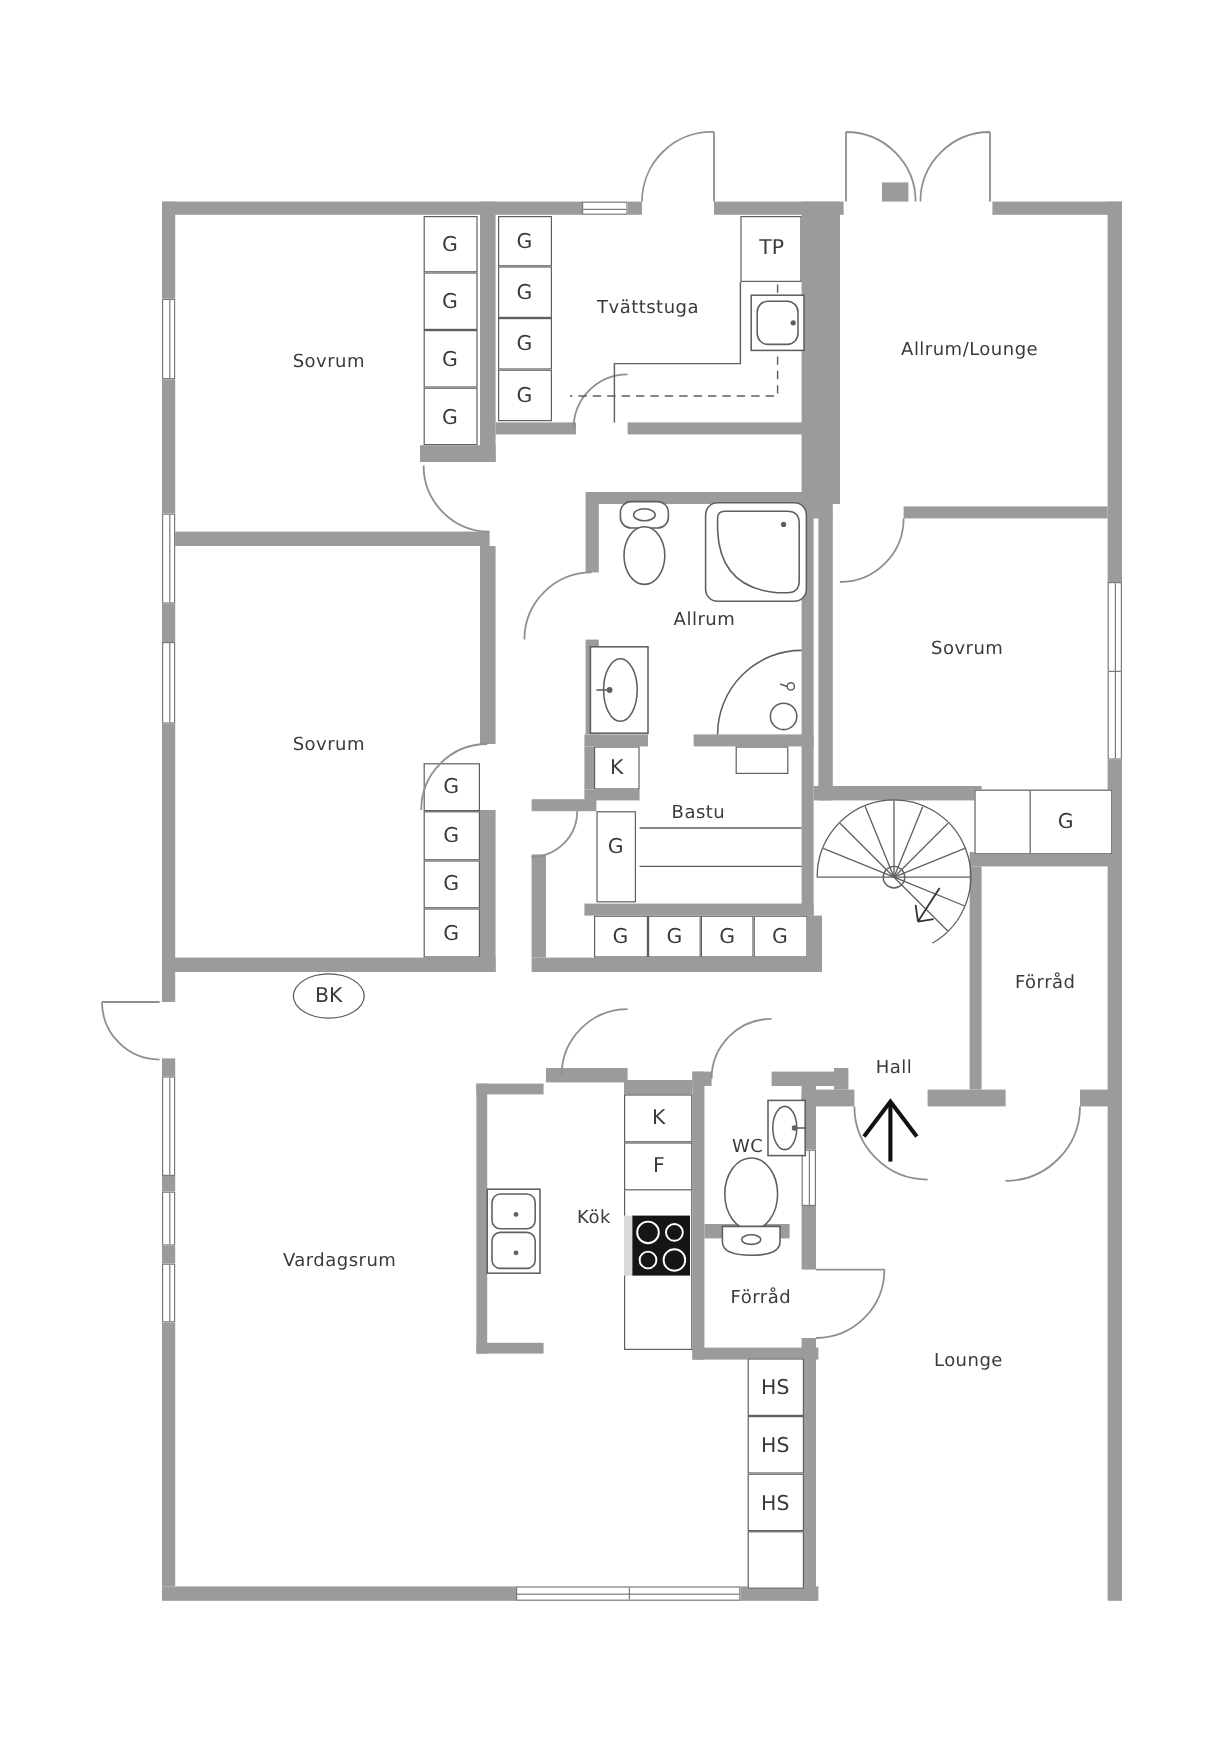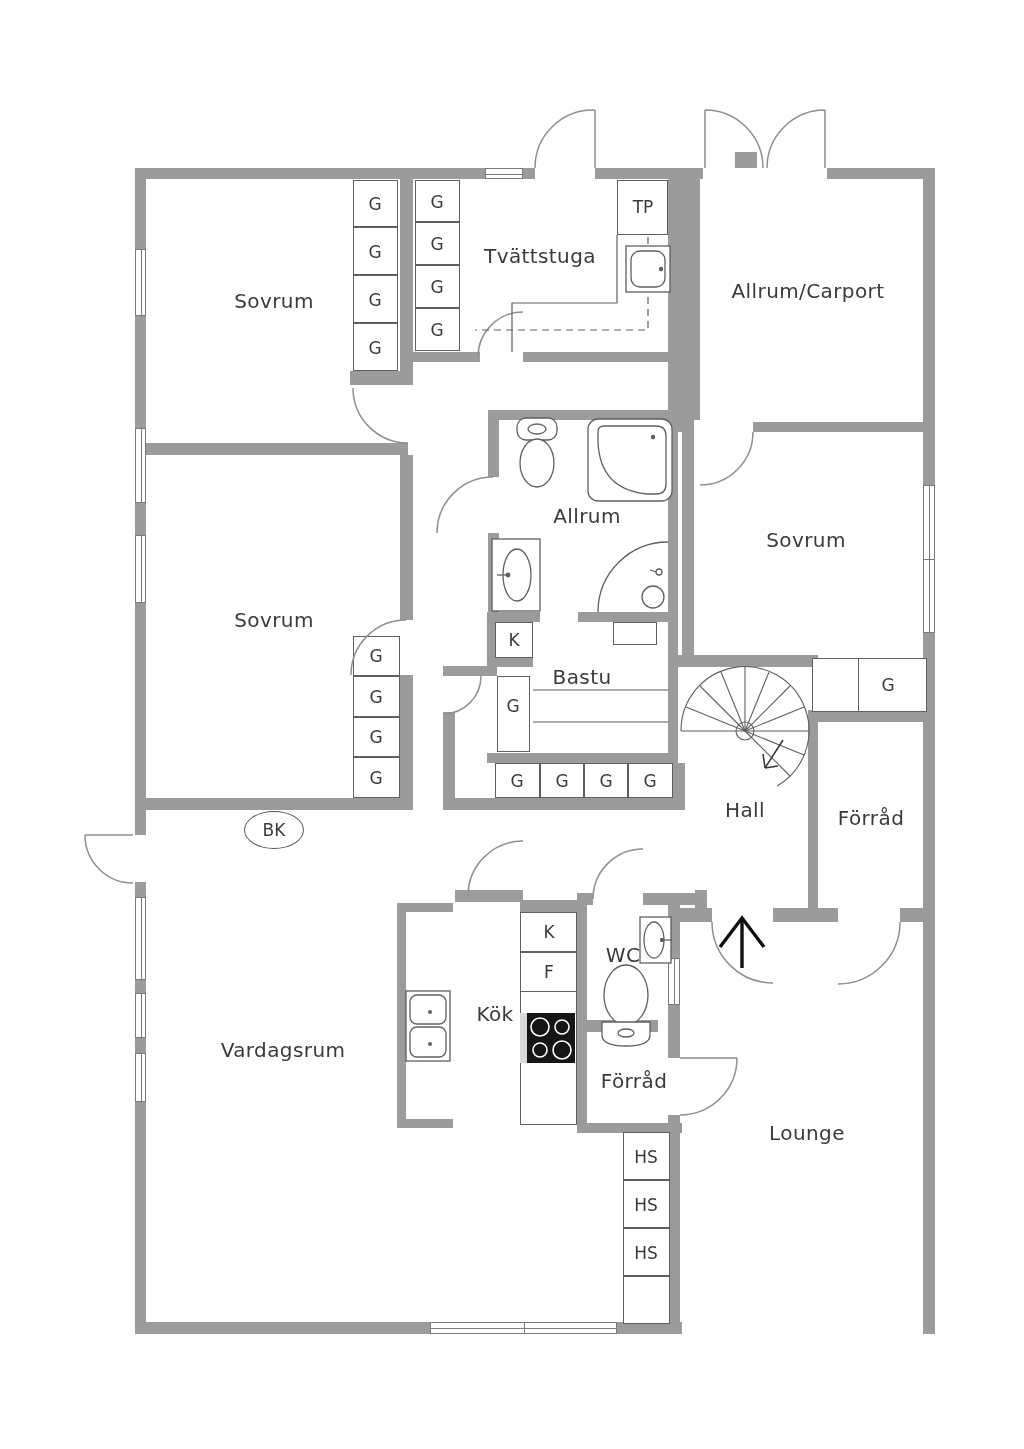--- a/index.html
+++ b/index.html
@@ -3,21 +3,21 @@
 <meta charset="utf-8">
 <style>
   html,body{margin:0;padding:0;background:#fff}
   .stage{position:relative;width:1024px;height:1449px;background:#fff;
          font-family:"DejaVu Sans","Liberation Sans",sans-serif;overflow:hidden}
   .w{position:absolute;background:#9b9b9b}
   .win{position:absolute;background:#fff;border:1px solid #7a7a7a;box-sizing:border-box}
   .gl{position:absolute;background:#7a7a7a}
   .cab{position:absolute;background:#fff;border:1px solid #5f5f5f;box-sizing:border-box}
   .lbl{position:absolute;transform:translate(-50%,-50%);color:#3a3a3a;white-space:nowrap}
-  .room{font-size:20px;letter-spacing:.4px}
+  .room{font-size:15px;letter-spacing:.4px}
   .sm{font-size:17px}
   .bk{position:absolute;background:#fff;border:1.4px solid #585858;border-radius:50%;box-sizing:border-box}
   svg.ov{position:absolute;left:0;top:0}
 </style>
 </head>
 <body>
 
 <div class="stage">
 
   <div class="w" style="left:135px;top:168px;width:350px;height:11px"></div>
@@ -259,26 +259,26 @@
     </g>
 
     <g stroke="#111" stroke-width="3.4" fill="none">
       <line x1="742" y1="968" x2="742" y2="920"></line>
       <path d="M 720 947 L 742 918 L 764 947"></path>
     </g>
   </svg>
 
   <div class="lbl room" style="left:274px;top:301px">Sovrum</div>
   <div class="lbl room" style="left:540px;top:256px">Tvättstuga</div>
-  <div class="lbl room" style="left:808px;top:291px">Allrum/Carport</div>
+  <div class="lbl room" style="left:808px;top:291px">Allrum/Lounge</div>
   <div class="lbl room" style="left:274px;top:620px">Sovrum</div>
   <div class="lbl room" style="left:587px;top:516px">Allrum</div>
   <div class="lbl room" style="left:806px;top:540px">Sovrum</div>
   <div class="lbl room" style="left:582px;top:677px">Bastu</div>
-  <div class="lbl room" style="left:745px;top:810px">Hall</div>
+  <div class="lbl room" style="left:745px;top:889px">Hall</div>
   <div class="lbl room" style="left:871px;top:818px">Förråd</div>
   <div class="lbl room" style="left:283px;top:1050px">Vardagsrum</div>
   <div class="lbl room" style="left:495px;top:1014px">Kök</div>
   <div class="lbl room" style="left:623px;top:955px">WC</div>
   <div class="lbl room" style="left:634px;top:1081px">Förråd</div>
   <div class="lbl room" style="left:807px;top:1133px">Lounge</div>
 
   <div class="lbl sm" style="left:375px;top:204px">G</div>
   <div class="lbl sm" style="left:375px;top:252px">G</div>
   <div class="lbl sm" style="left:375px;top:300px">G</div>

